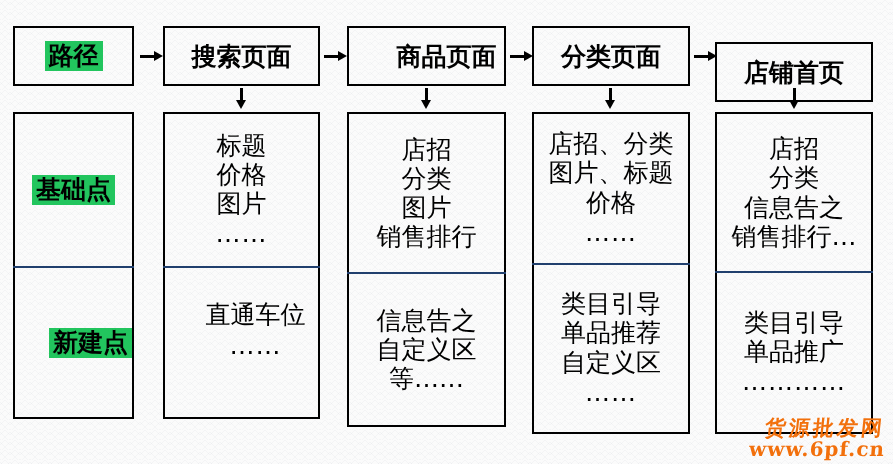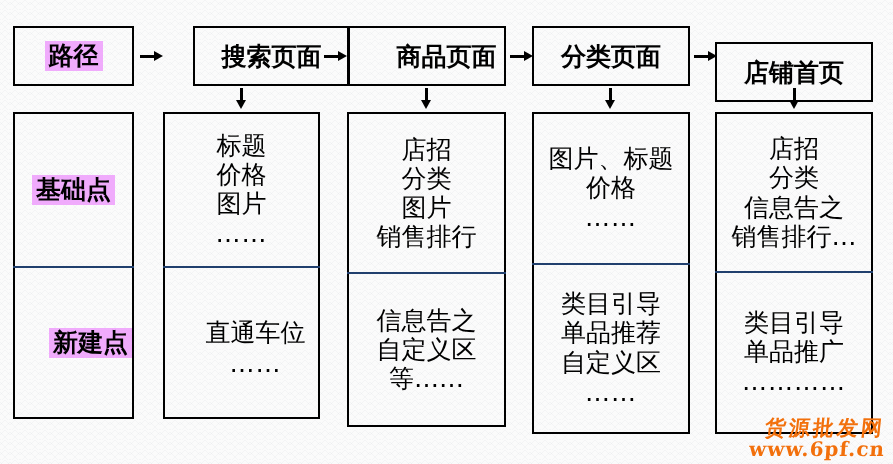--- a/index.html
+++ b/index.html
@@ -44,21 +44,21 @@
     top: 26px;
   }
   .hdr-label {
     font-weight: bold;
     font-size: 25px;
     line-height: 1;
     letter-spacing: 0px;
     white-space: nowrap;
   }
   .hl {            
-    background: #f0abfc;
+    background: #22c55e;
     padding: 2px 4px 3px 4px;
   }
 
   
   .detail {
     top: 112px;
     display: block;
     padding: 0;
   }
 
@@ -214,40 +214,40 @@
     <div class="leftlabel" style="top:152px; height:153px;padding-left:34px;">
       <span class="hl">新建点</span>
     </div>
   </div>
 
   <div class="arrow-h" style="left:140px; top:46px; width:26px;">
     <span class="shaft"></span>
       <span class="head"></span>
   </div>
 
-  <div class="box hdr" style="left:163px; width:157px;margin-left:30px;">
+  <div class="box hdr" style="left:163px; width:157px;">
     <span class="hdr-label">搜索页面</span>
   </div>
 
   <div class="arrow-v" style="left:234px; top:88px; height:24px;">
     <span class="shaft"></span>
       <span class="head"></span>
   </div>
 
   <div class="box detail" style="left:163px; width:157px; height:307px;">
     <div class="divider" style="top:152px;"></div>
 
     <div class="sect" style="top:0; height:152px;">
       <div class="ln">标题</div>
       <div class="ln">价格</div>
       <div class="ln">图片</div>
       <div class="dots">……</div>
     </div>
 
-    <div class="sect" style="top:158px; height:153px;padding-left:28px;">
+    <div class="sect" style="top:140px; height:153px;padding-left:28px;">
       <div class="ln">直通车位</div>
       <div class="dots">……</div>
     </div>
   </div>
 
   <div class="arrow-h" style="left:324px; top:46px; width:26px;">
     <span class="shaft"></span>
       <span class="head"></span>
   </div>
 
@@ -288,20 +288,21 @@
 
   <div class="arrow-v" style="left:603px; top:88px; height:24px;">
     <span class="shaft"></span>
       <span class="head"></span>
   </div>
 
   <div class="box detail" style="left:532px; width:158px; height:322px;">
     <div class="divider" style="top:149px;"></div>
 
     <div class="sect" style="top:0; height:149px;">
+      <div class="ln">店招、分类</div>
       <div class="ln">图片、标题</div>
       <div class="ln">价格</div>
       <div class="dots">……</div>
     </div>
 
     <div class="sect" style="top:149px; height:171px;">
       <div class="ln">类目引导</div>
       <div class="ln">单品推荐</div>
       <div class="ln">自定义区</div>
       <div class="dots">……</div>

